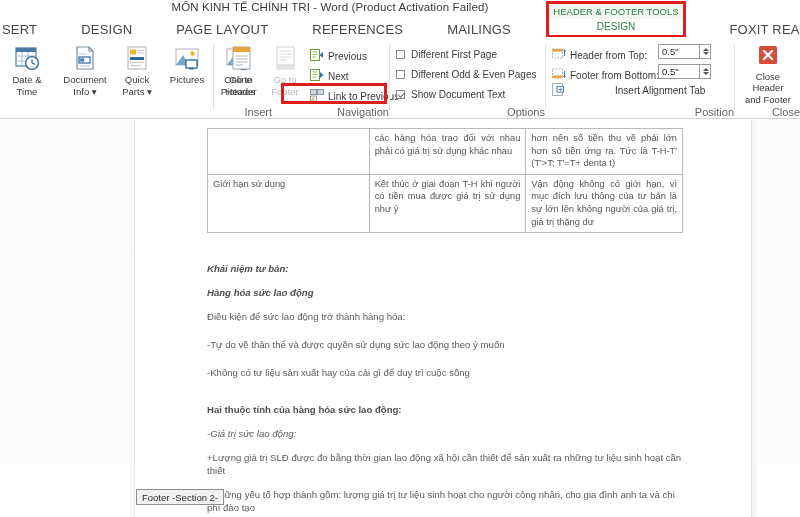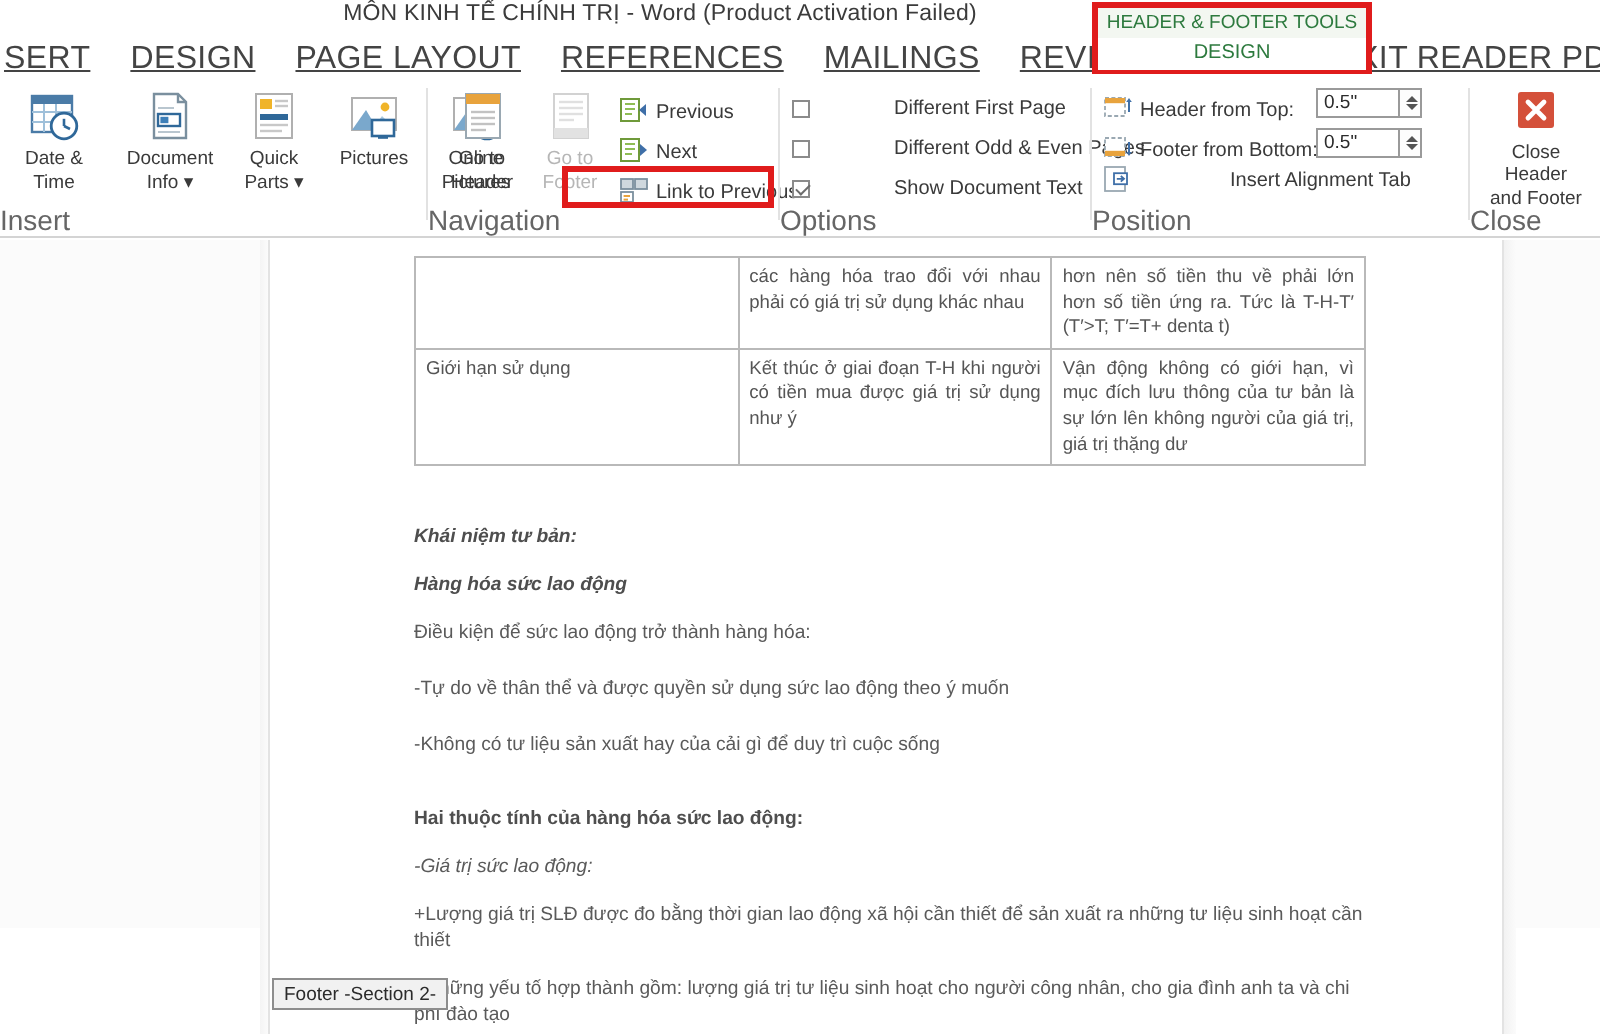--- a/index.html
+++ b/index.html
@@ -44,37 +44,36 @@
   
   .tabstrip {
     position: absolute; left: 0; top: 19px; width: 800px; height: 21px;
     background: #ffffff;
   }
   .tabstrip .tabs {
     display: flex; align-items: center; height: 21px;
     padding-left: 0px;
   }
   .tab {
-    font-size: 16px; color: #444444; letter-spacing: .2px;
-    padding: 0 10px; white-space: nowrap; line-height: 21px;
+    font-size: 13px; color: #444444; letter-spacing: .2px;
+    padding: 0 22px; white-space: nowrap; line-height: 21px;
     cursor: default;
-    text-decoration: underline;
   }
   .tab:first-child { padding-left: 2px; }
 
   
   .ribbon {
     position: absolute; left: 0; top: 40px; width: 800px; height: 79px;
     background: #ffffff;
     border-bottom: 1px solid #d4d4d4;
   }
   .rgroup { position: absolute; top: 0; height: 79px; }
   .rgroup .glabel {
     position: absolute; bottom: 1px; left: 0; width: 100%;
-    text-align: left; font-size: 14px; color: #666;
+    text-align: right; font-size: 11px; color: #666;
   }
   .rsep {
     position: absolute; top: 4px; width: 1px; height: 66px; background: #e2e2e2;
   }
 
   
   .bigbtn {
     position: absolute; top: 3px; width: 54px; height: 62px;
     display: flex; flex-direction: column; align-items: center;
     cursor: default;
@@ -89,21 +88,21 @@
   
   .smallbtn {
     position: absolute; height: 16px; display: flex; align-items: flex-end;
     font-size: 10px; color: #3a3a3a; cursor: default; white-space: nowrap;
   }
   .smallbtn .sico { width: 14px; height: 13px; margin-right: 4px; flex: 0 0 14px; position: relative; }
 
   
   .chkrow {
     position: absolute; height: 16px; display: flex; align-items: center;
-    font-size: 10px; color: #3a3a3a; cursor: default; white-space: nowrap; gap: 36px;
+    font-size: 10px; color: #3a3a3a; cursor: default; white-space: nowrap;
   }
   .cbox {
     width: 9px; height: 9px; border: 1px solid #8b8b8b; background: #fff;
     margin-right: 6px; position: relative; flex: 0 0 9px;
   }
   .cbox.on::after {
     content: ""; position: absolute; left: 1px; top: 1px;
     width: 6px; height: 3px; border-left: 1.4px solid #6d6d6d; border-bottom: 1.4px solid #6d6d6d;
     transform: rotate(-45deg);
   }

